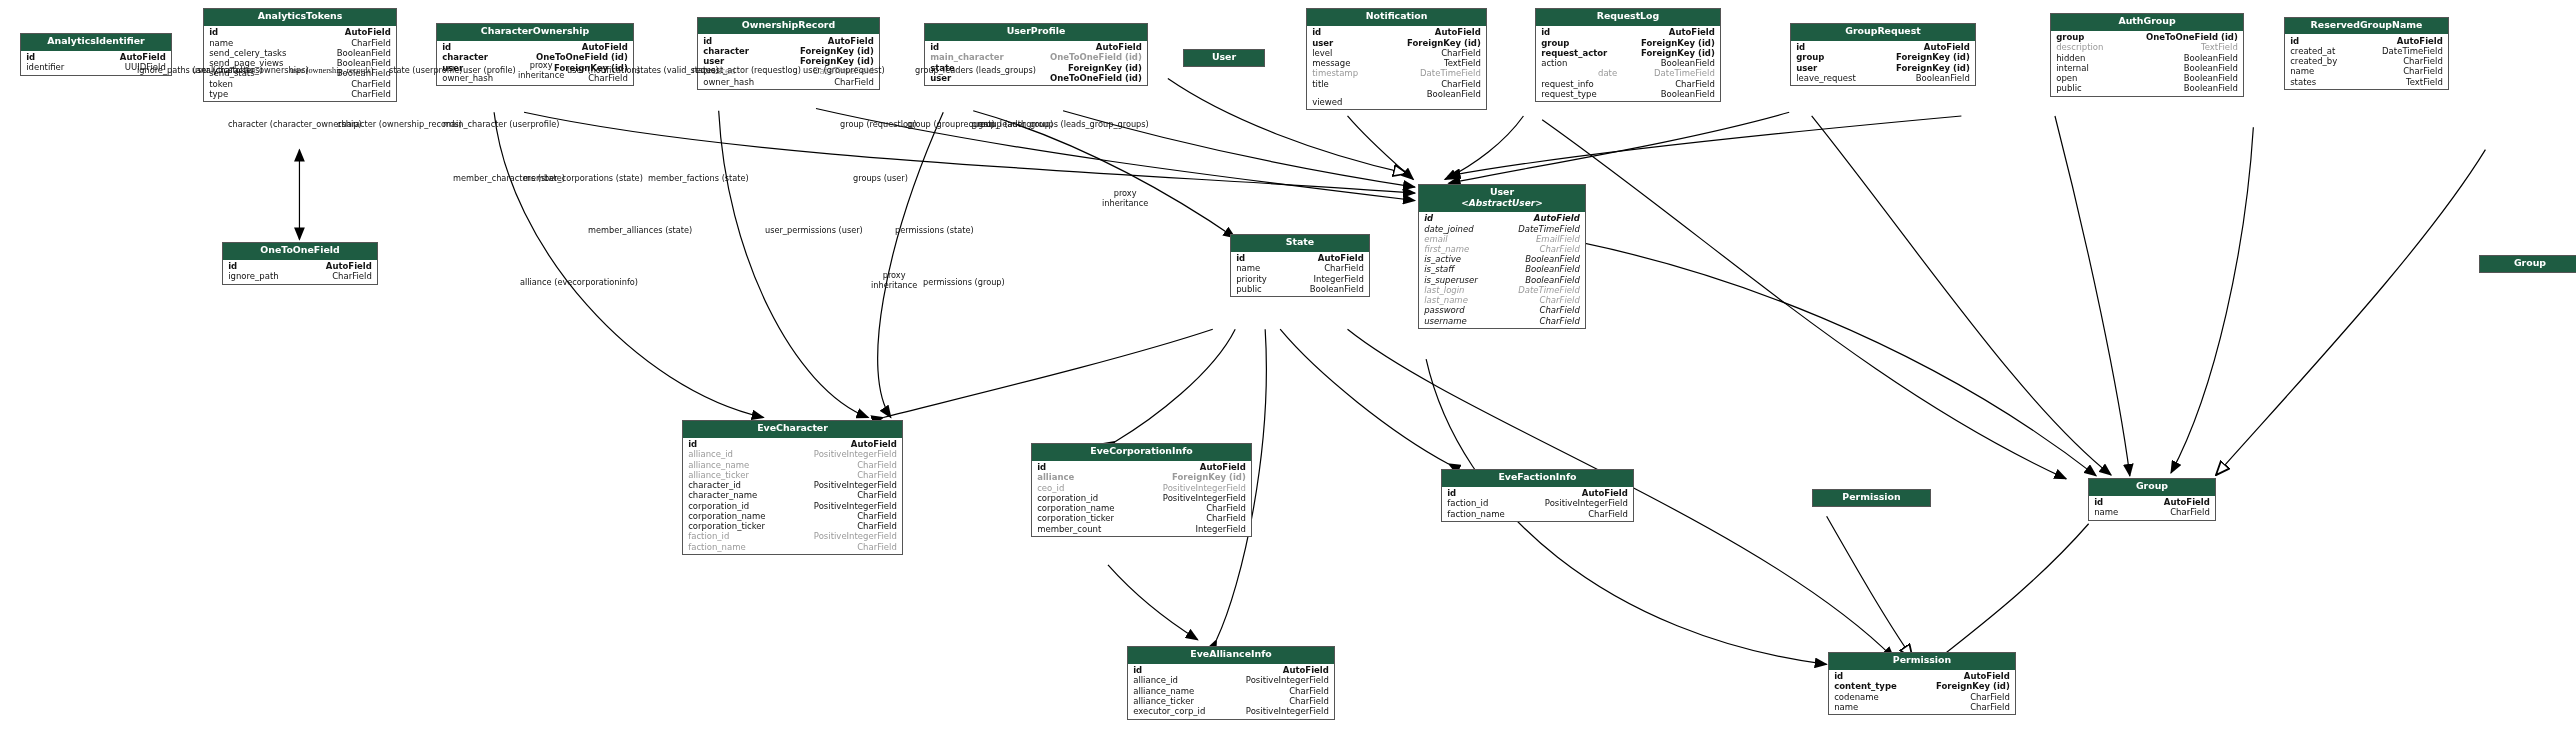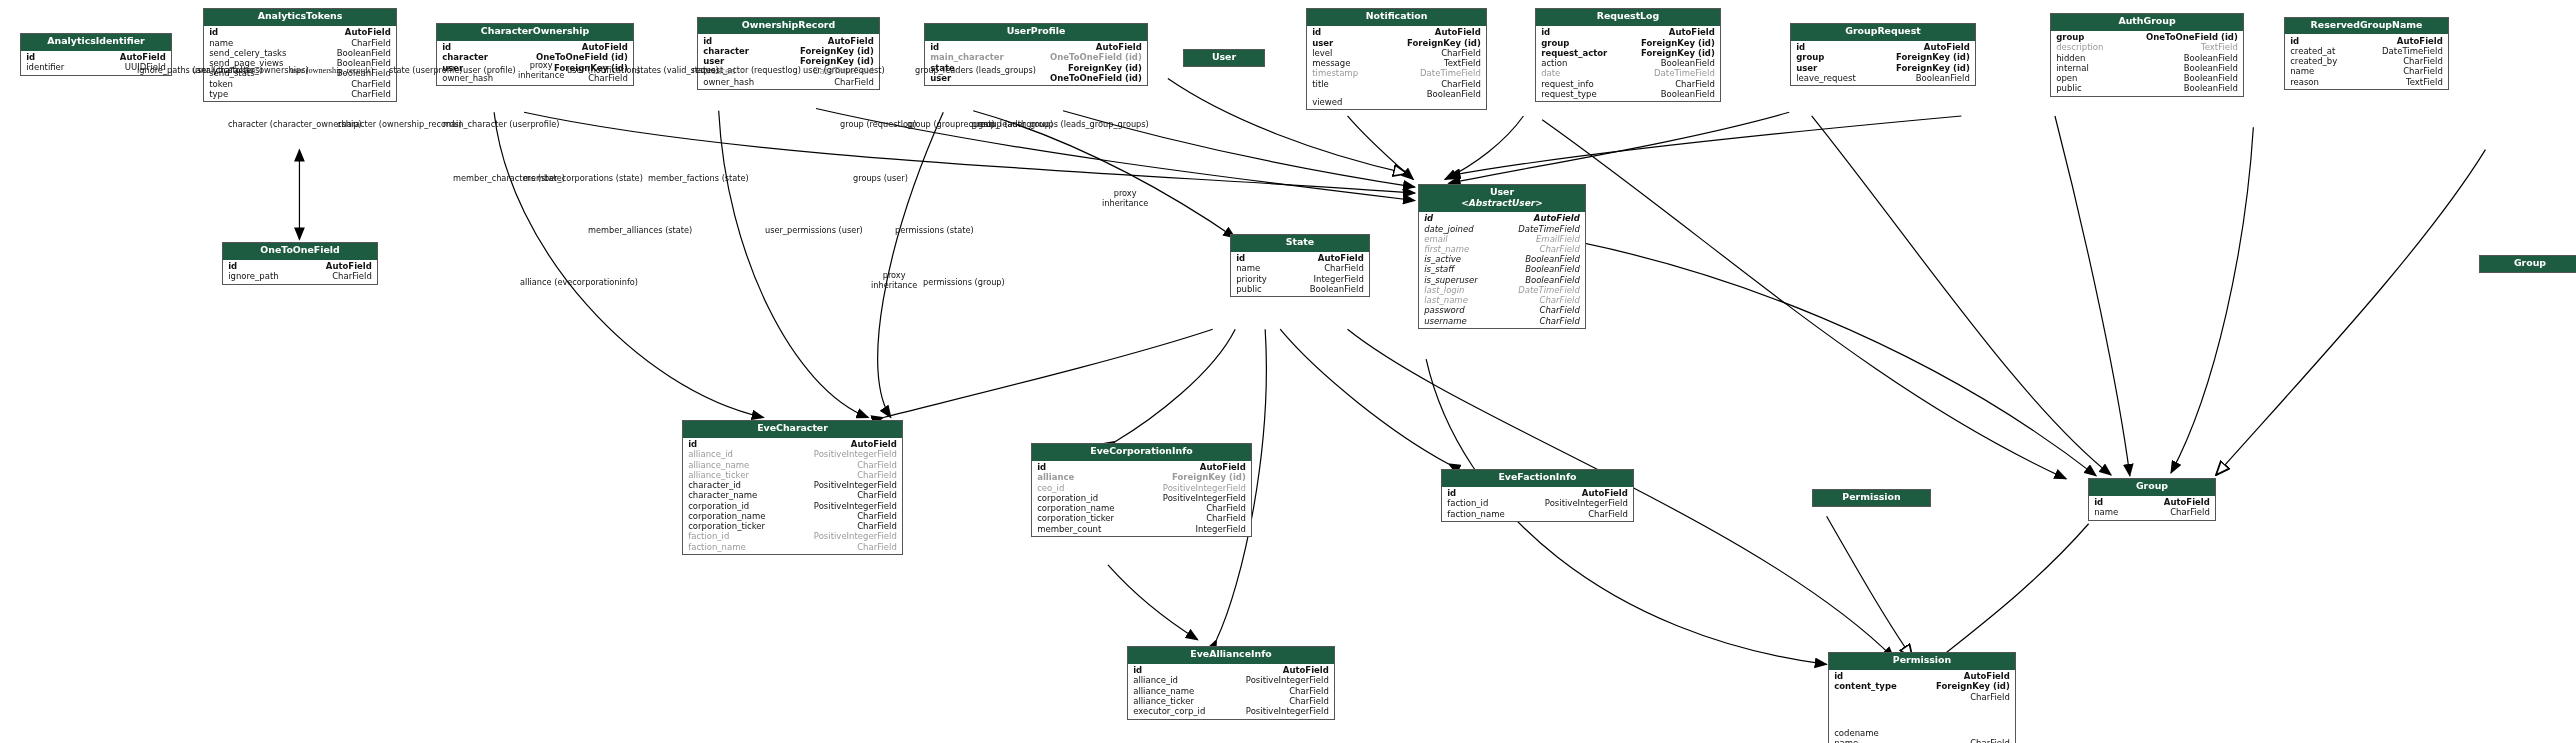--- a/index.html
+++ b/index.html
@@ -375,21 +375,21 @@
           </div>
           <div class="frow rel">
             <span class="fname" style="min-width: 76px;">request_actor</span>
             <span class="ftype">ForeignKey (id)</span>
           </div>
           <div class="frow plain">
             <span class="fname" style="min-width: 76px;">action</span>
             <span class="ftype">BooleanField</span>
           </div>
           <div class="frow dim">
-            <span class="fname" style="min-width: 76px;">date</span>
+            <span class="fname" style="min-width: 76px; text-align: right;">date</span>
             <span class="ftype">DateTimeField</span>
           </div>
           <div class="frow plain">
             <span class="fname" style="min-width: 76px;">request_info</span>
             <span class="ftype">CharField</span>
           </div>
           <div class="frow plain">
             <span class="fname" style="min-width: 76px;">request_type</span>
             <span class="ftype">BooleanField</span>
           </div>
@@ -458,21 +458,21 @@
           </div>
           <div class="frow plain">
             <span class="fname" style="min-width: 57px;">created_by</span>
             <span class="ftype">CharField</span>
           </div>
           <div class="frow plain">
             <span class="fname" style="min-width: 57px;">name</span>
             <span class="ftype">CharField</span>
           </div>
           <div class="frow plain">
-            <span class="fname" style="min-width: 57px;">reason</span>
+            <span class="fname" style="min-width: 57px;">states</span>
             <span class="ftype">TextField</span>
           </div>
         </div>
       </div>
       <div class="entity abstract-entity" style="left: 1418px; top: 184px; min-width: 168px;">
         <div class="entity-title">User<span class="abstract">&lt;AbstractUser&gt;</span></div>
         <div class="entity-body">
           <div class="frow pk">
             <span class="fname" style="min-width: 64px;">id</span>
             <span class="ftype">AutoField</span>
@@ -688,21 +688,21 @@
         <div class="entity-body">
           <div class="frow pk">
             <span class="fname" style="min-width: 73px;">id</span>
             <span class="ftype">AutoField</span>
           </div>
           <div class="frow rel">
             <span class="fname" style="min-width: 73px;">content_type</span>
             <span class="ftype">ForeignKey (id)</span>
           </div>
           <div class="frow plain">
-            <span class="fname" style="min-width: 73px; margin-top: 36px;">codename</span>
+            <span class="fname" style="min-width: 73px;">codename</span>
             <span class="ftype">CharField</span>
           </div>
           <div class="frow plain">
             <span class="fname" style="min-width: 73px;">name</span>
             <span class="ftype">CharField</span>
           </div>
         </div>
       </div>
     </div>
 </div>

